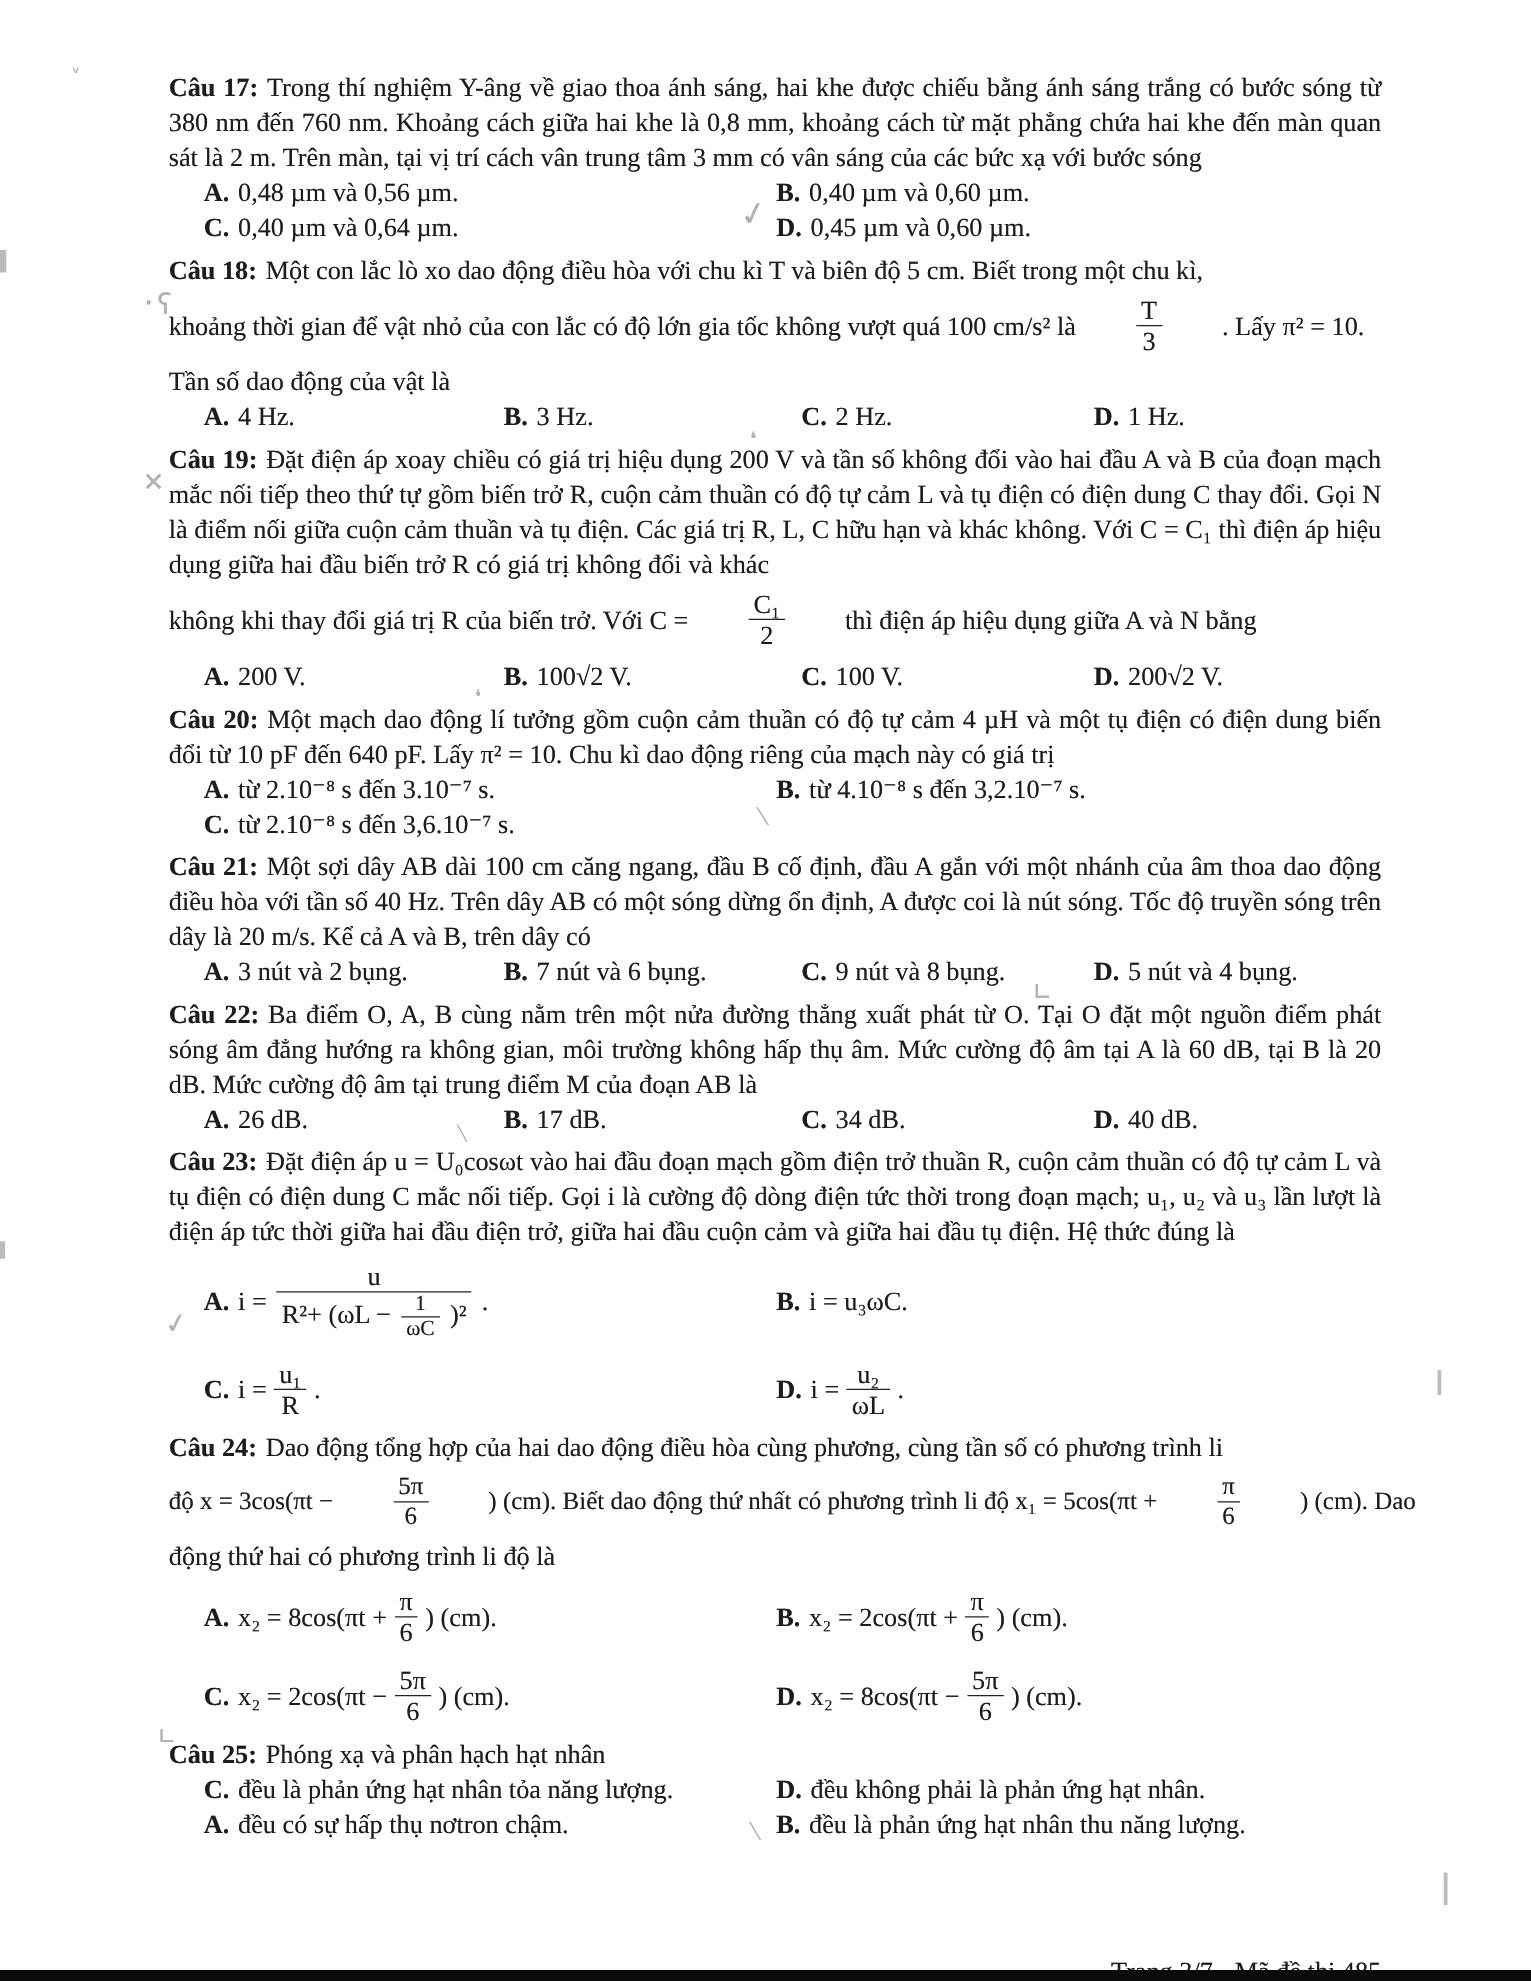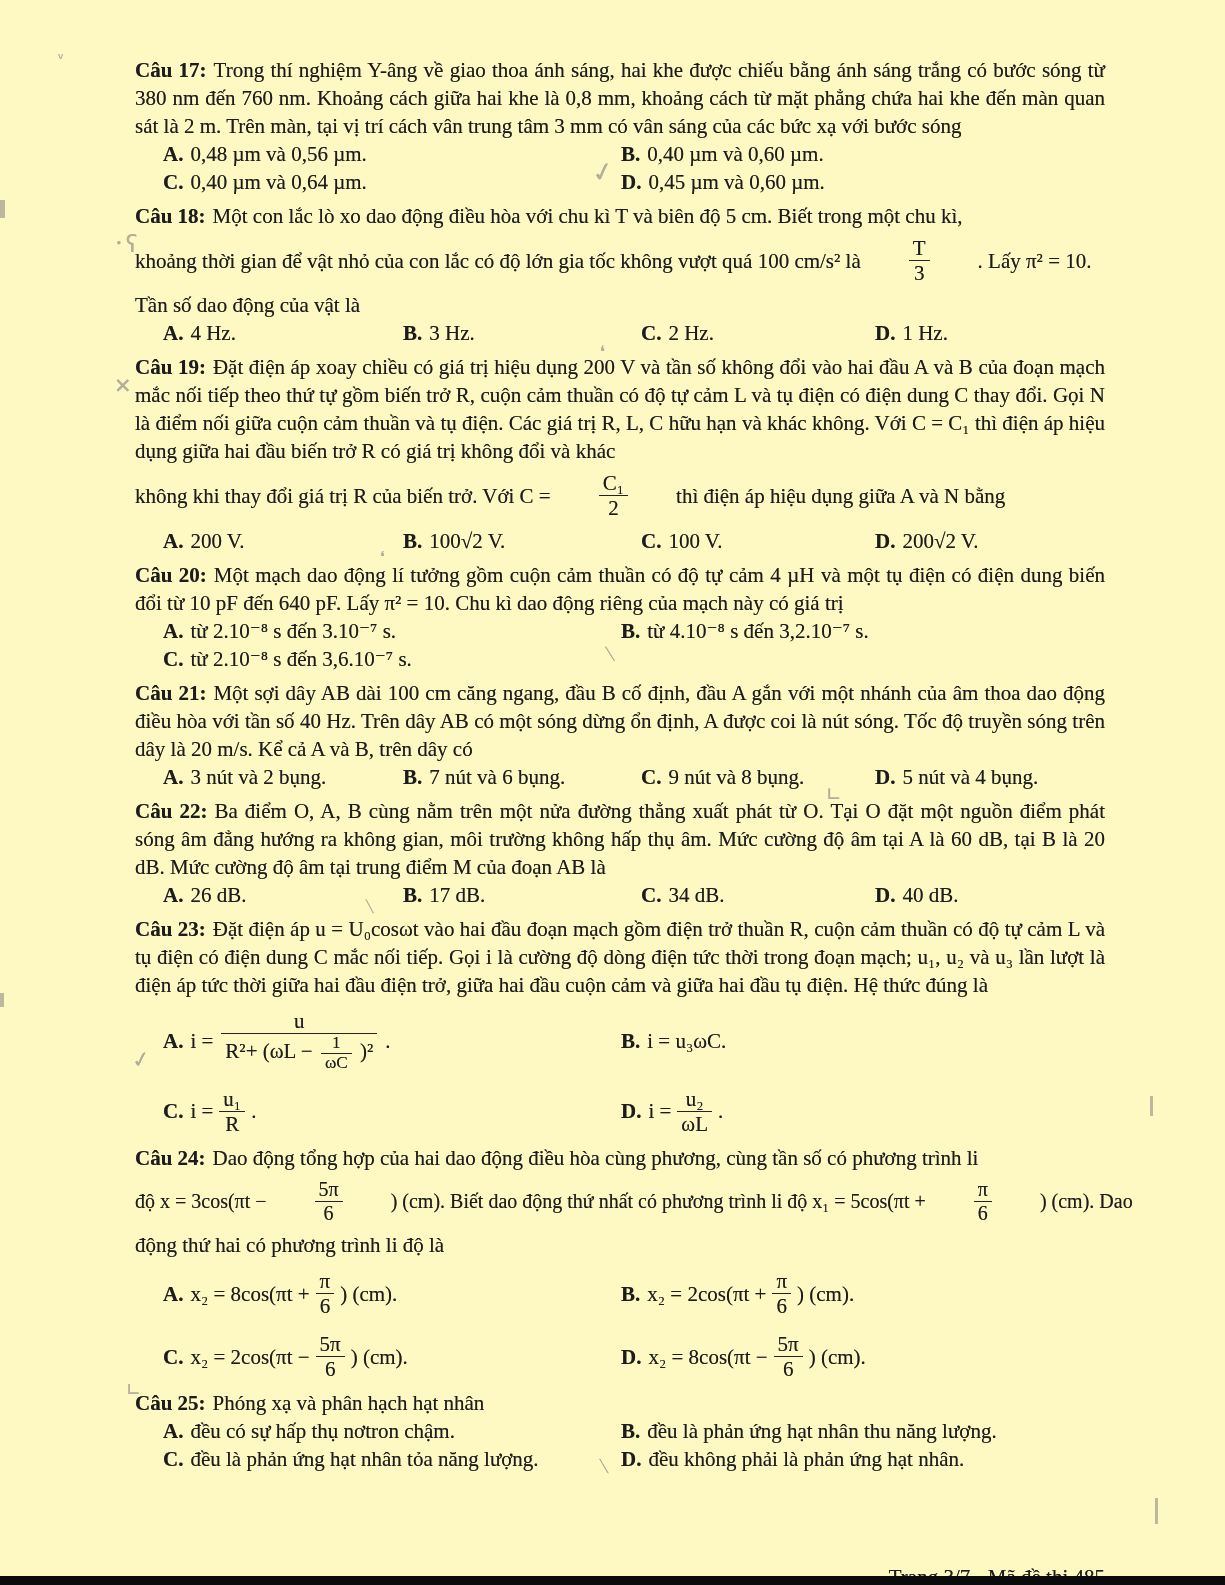--- a/index.html
+++ b/index.html
@@ -1,18 +1,18 @@
 <!DOCTYPE html>
 <html><head>
 <meta charset="utf-8">
 <style>
   html,body{margin:0;padding:0;background:#e8e8e6;}
   .page{
     position:relative;width:1225px;height:1585px;margin:0 auto;
-    background:#fef9c3;overflow:hidden;
+    background:#ffffff;overflow:hidden;
     font-family:"Liberation Serif","DejaVu Serif",serif;
     font-size:21px;line-height:28px;color:#1c1c1c;
     text-shadow:0 0 .4px rgba(20,20,20,.55);
   }
   .content{position:absolute;left:135px;top:56px;width:970px;}
   .question{margin:0 0 6px 0;}
   .stem{margin:0;text-align:justify;}
   .qlabel{font-weight:bold;padding-right:7px;}
   .okey{font-weight:bold;padding-right:7px;}
   .opts4{display:grid;grid-template-columns:230px 228px 224px auto;padding-left:28px;gap:10px;}
@@ -212,26 +212,26 @@
               <span class="den">6</span>
             </span>
           <span class="txt">) (cm).</span>
         </span>
       </div>
     </section>
 
     <section class="question">
       <p class="stem"><b class="qlabel">Câu 25:</b><span>Phóng xạ và phân hạch hạt nhân</span></p>
       <div class="row2">
+        <span><b class="okey">C.</b><span>đều là phản ứng hạt nhân tỏa năng lượng.</span></span>
+        <span><b class="okey">D.</b><span>đều không phải là phản ứng hạt nhân.</span></span>
+      </div>
+      <div class="row2">
         <span><b class="okey">A.</b><span>đều có sự hấp thụ nơtron chậm.</span></span>
         <span><b class="okey">B.</b><span>đều là phản ứng hạt nhân thu năng lượng.</span></span>
-      </div>
-      <div class="row2">
-        <span><b class="okey">C.</b><span>đều là phản ứng hạt nhân tỏa năng lượng.</span></span>
-        <span><b class="okey">D.</b><span>đều không phải là phản ứng hạt nhân.</span></span>
       </div>
     </section>
 
   </div>
 
   <span class="mark" style="left:592px;top:158px;font-size:26px;transform:rotate(-12deg);">✓</span>
   <span class="mark" style="left:112px;top:230px;font-size:23px;">᛫ʕ</span>
   <span class="mark" style="left:114px;top:372px;font-size:21px;">✕</span>
   <span class="mark" style="left:600px;top:338px;font-size:16px;">❛</span>
   <span class="mark" style="left:380px;top:543px;font-size:15px;">❛</span>

